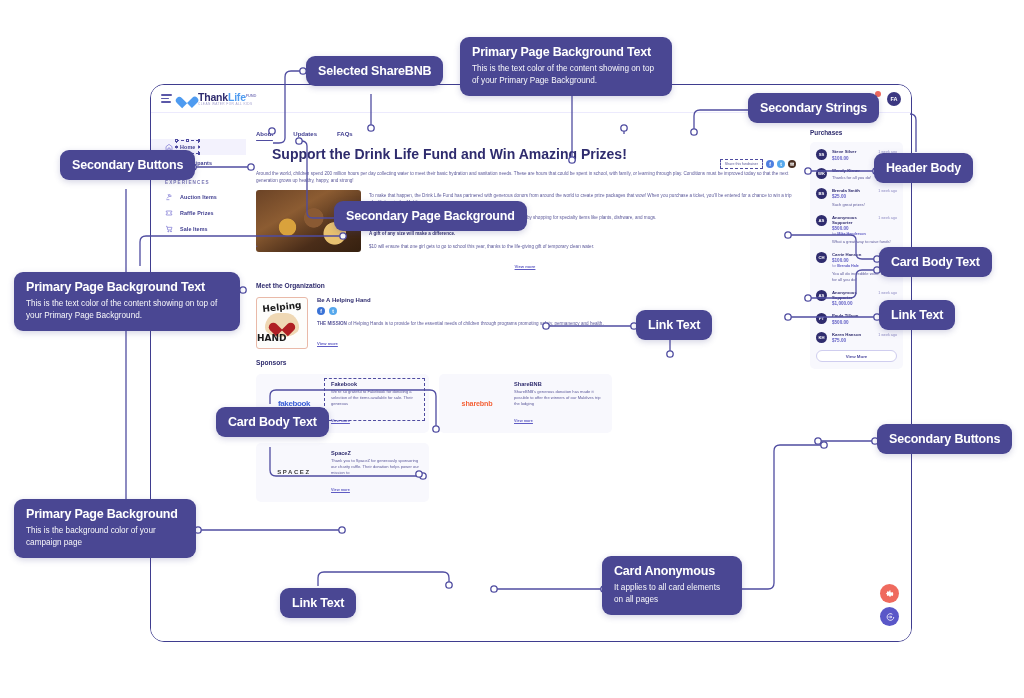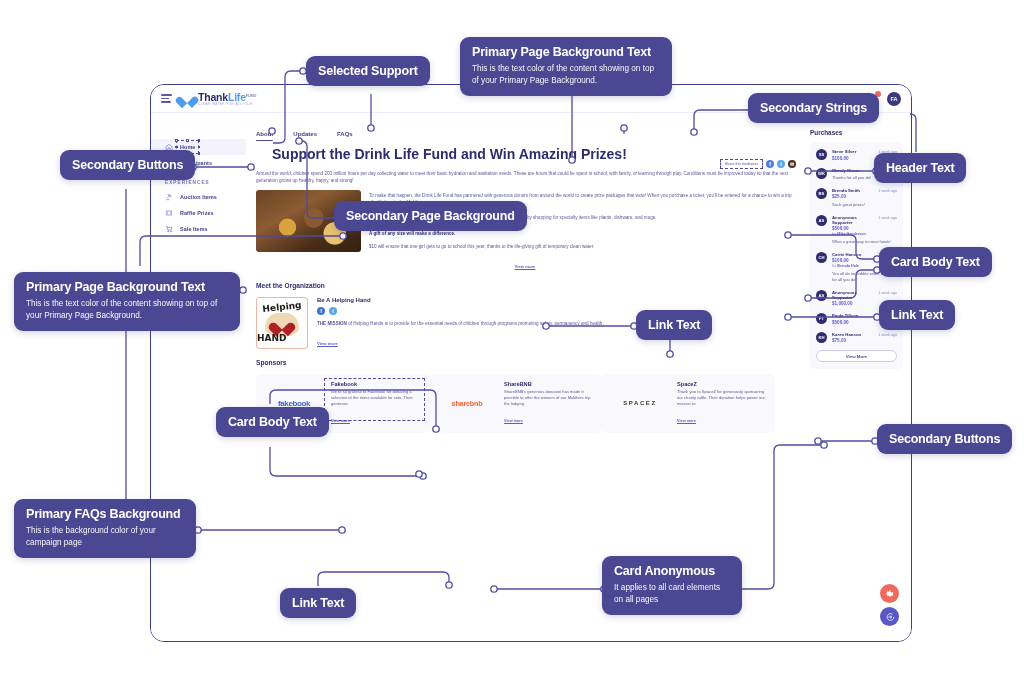--- a/index.html
+++ b/index.html
@@ -100,21 +100,21 @@
   .org-logo .hrt:before{ left:8.4px; transform:rotate(45deg); transform-origin:0 100%;}
   .org-logo .hrt:after{ left:0; transform:rotate(-45deg); transform-origin:100% 100%;}
   .org-logo .hd{ position:absolute; left:0; right:0; bottom:5px; text-align:left;
     font-size:9px; font-weight:700; color:#1b1b1b; font-family:"DejaVu Sans", sans-serif;}
   .org-name{ font-size:6px; font-weight:700; color:#2f2c6e;}
   .soc-row{ display:flex; gap:4px; margin-top:4px;}
   .soc{ width:8px;height:8px;border-radius:50%;display:flex;align-items:center;
     justify-content:center;color:#fff;font-size:5px;font-weight:700;}
   .soc.fb{ background:#3b73d6;} .soc.tw{ background:#56a8ec;}
 
-  .sponsor-grid{ display:flex; gap:0; margin-top:8px; flex-wrap:wrap;}
+  .sponsor-grid{ display:flex; gap:10px; margin-top:8px; flex-wrap:wrap;}
   .sp-card{ width:173px; height:59px; background:#f8f8fd; border-radius:5px;
     display:flex; align-items:center; padding:6px 7px; gap:6px; position:relative; overflow:hidden;}
   .sp-logo{ flex:0 0 62px; text-align:center; font-size:8px; font-weight:700;}
   .sp-logo.fk{ color:#3f62d8; letter-spacing:-.4px;}
   .sp-logo.sb{ color:#f4643a; font-size:7.2px; letter-spacing:-.2px;}
   .sp-logo.sz{ color:#3a3a3a; font-size:6px; letter-spacing:1.6px;}
   .sp-body{ flex:1 1 auto; min-width:0;}
   .sp-title{ font-size:5.6px; font-weight:700; color:#2f2c6e;}
   .sp-txt{ font-size:4.1px; line-height:1.5; color:#5c599a; margin-top:2px;}
   .sp-link{ font-size:3.8px; color:#5f5cc4; font-weight:700; text-decoration:underline; margin-top:2px; display:inline-block;}
@@ -523,42 +523,42 @@
         <circle cx="604" cy="589" r="3.2"></circle>
       <circle cx="824" cy="445" r="3.2"></circle>
       <circle cx="818" cy="441" r="3.2"></circle>
         <circle cx="875" cy="441" r="3.2"></circle>
       <circle cx="126" cy="522" r="3.2"></circle>
       <circle cx="343" cy="236" r="3.2"></circle>
     </g>
   </svg>
 
   <div class="call" style="left:306px; top:56px;">
-    <div class="t">Selected Support</div>
+    <div class="t">Selected ShareBNB</div>
   </div>
 
   <div class="call wide" style="left:460px; top:37px; width:212px;">
     <div class="t">Primary Page Background Text</div>
     <div class="d">This is the text color of the content showing on top of your Primary Page Background.</div>
   </div>
 
   <div class="call" style="left:748px; top:93px;">
     <div class="t">Secondary Strings</div>
   </div>
 
   <div class="call" style="left:60px; top:150px;">
     <div class="t">Secondary Buttons</div>
   </div>
 
   <div class="call" style="left:334px; top:201px;">
     <div class="t">Secondary Page Background</div>
   </div>
 
   <div class="call" style="left:874px; top:153px;">
-    <div class="t">Header Text</div>
+    <div class="t">Header Body</div>
   </div>
 
   <div class="call" style="left:879px; top:247px;">
     <div class="t">Card Body Text</div>
   </div>
 
   <div class="call" style="left:879px; top:300px;">
     <div class="t">Link Text</div>
   </div>
 
@@ -569,21 +569,21 @@
 
   <div class="call" style="left:636px; top:310px;">
     <div class="t">Link Text</div>
   </div>
 
   <div class="call" style="left:216px; top:407px;">
     <div class="t">Card Body Text</div>
   </div>
 
   <div class="call wide" style="left:14px; top:499px; width:182px;">
-    <div class="t">Primary FAQs Background</div>
+    <div class="t">Primary Page Background</div>
     <div class="d">This is the background color of your campaign page</div>
   </div>
 
   <div class="call" style="left:280px; top:588px;">
     <div class="t">Link Text</div>
   </div>
 
   <div class="call wide" style="left:602px; top:556px; width:140px;">
     <div class="t">Card Anonymous</div>
     <div class="d">It applies to all card elements on all pages</div>

